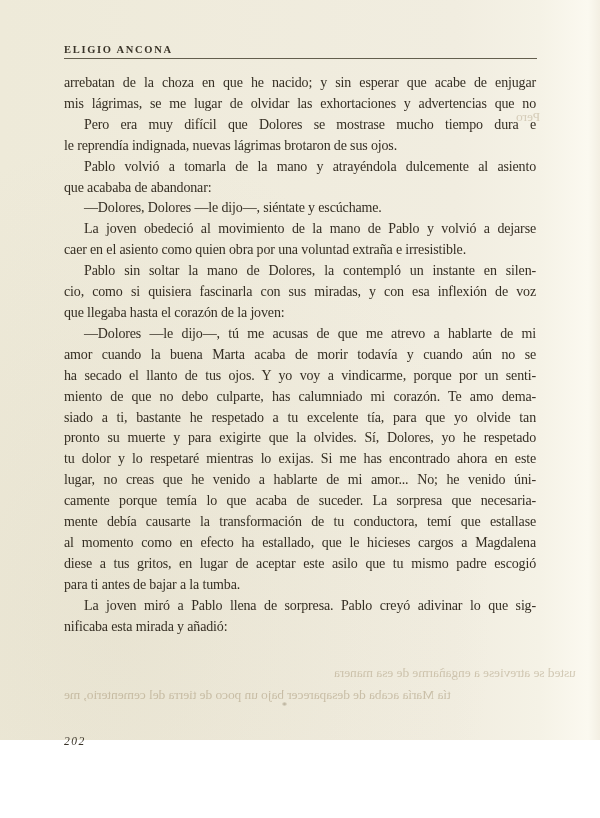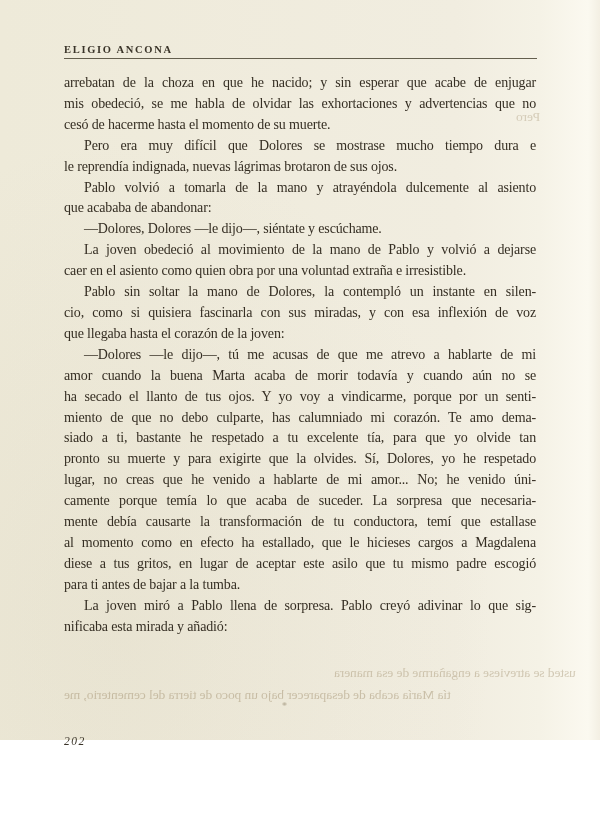--- a/index.html
+++ b/index.html
@@ -58,38 +58,38 @@
 
 <div class="page">
 
   <div class="running-header">
     <span class="header-text">ELIGIO ANCONA</span>
     <div class="header-rule"></div>
   </div>
 
   <div class="text-block">
     <div class="ln">arrebatan de la choza en que he nacido; y sin esperar que acabe de enjugar</div>
-    <div class="ln">mis obedeció, se me habla de olvidar las exhortaciones y advertencias que no</div>
-    <div class="ln end">cesó de hacerme hasta el momento de su muerte.</div>
+    <div class="ln">mis lágrimas, se me lugar de olvidar las exhortaciones y advertencias que no</div>
     <div class="ln in">Pero era muy difícil que Dolores se mostrase mucho tiempo dura e</div>
     <div class="ln end">le reprendía indignada, nuevas lágrimas brotaron de sus ojos.</div>
     <div class="ln in">Pablo volvió a tomarla de la mano y atrayéndola dulcemente al asiento</div>
     <div class="ln end">que acababa de abandonar:</div>
     <div class="ln in end">—Dolores, Dolores —le dijo—, siéntate y escúchame.</div>
     <div class="ln in">La joven obedeció al movimiento de la mano de Pablo y volvió a dejarse</div>
     <div class="ln end">caer en el asiento como quien obra por una voluntad extraña e irresistible.</div>
     <div class="ln in">Pablo sin soltar la mano de Dolores, la contempló un instante en silen-</div>
     <div class="ln">cio, como si quisiera fascinarla con sus miradas, y con esa inflexión de voz</div>
     <div class="ln end">que llegaba hasta el corazón de la joven:</div>
     <div class="ln in">—Dolores —le dijo—, tú me acusas de que me atrevo a hablarte de mi</div>
     <div class="ln">amor cuando la buena Marta acaba de morir todavía y cuando aún no se</div>
     <div class="ln">ha secado el llanto de tus ojos. Y yo voy a vindicarme, porque por un senti-</div>
     <div class="ln">miento de que no debo culparte, has calumniado mi corazón. Te amo dema-</div>
     <div class="ln">siado a ti, bastante he respetado a tu excelente tía, para que yo olvide tan</div>
     <div class="ln">pronto su muerte y para exigirte que la olvides. Sí, Dolores, yo he respetado</div>
+    <div class="ln">tu dolor y lo respetaré mientras lo exijas. Si me has encontrado ahora en este</div>
     <div class="ln">lugar, no creas que he venido a hablarte de mi amor... No; he venido úni-</div>
     <div class="ln">camente porque temía lo que acaba de suceder. La sorpresa que necesaria-</div>
     <div class="ln">mente debía causarte la transformación de tu conductora, temí que estallase</div>
     <div class="ln">al momento como en efecto ha estallado, que le hicieses cargos a Magdalena</div>
     <div class="ln">diese a tus gritos, en lugar de aceptar este asilo que tu mismo padre escogió</div>
     <div class="ln end">para ti antes de bajar a la tumba.</div>
     <div class="ln in">La joven miró a Pablo llena de sorpresa. Pablo creyó adivinar lo que sig-</div>
     <div class="ln end">nificaba esta mirada y añadió:</div>
   </div>
 

